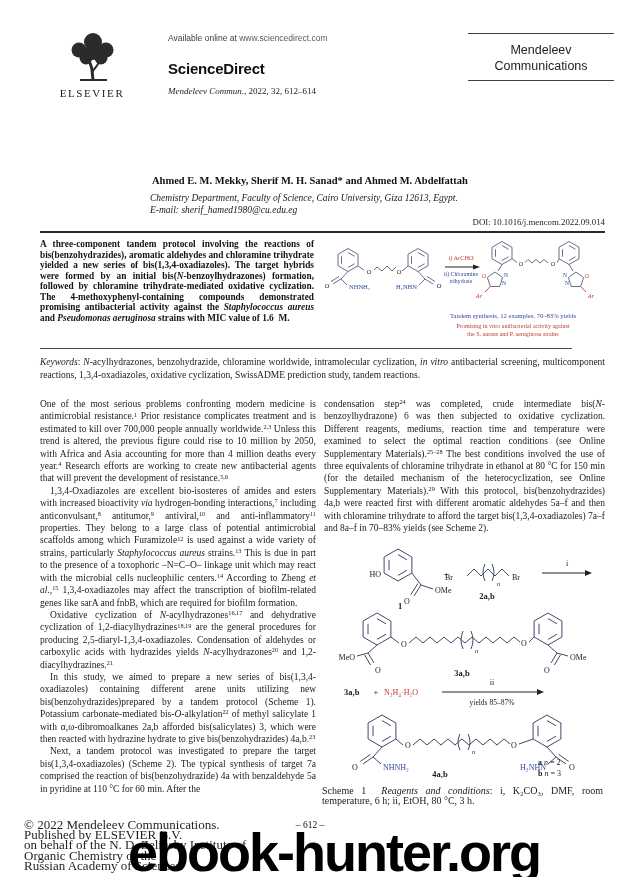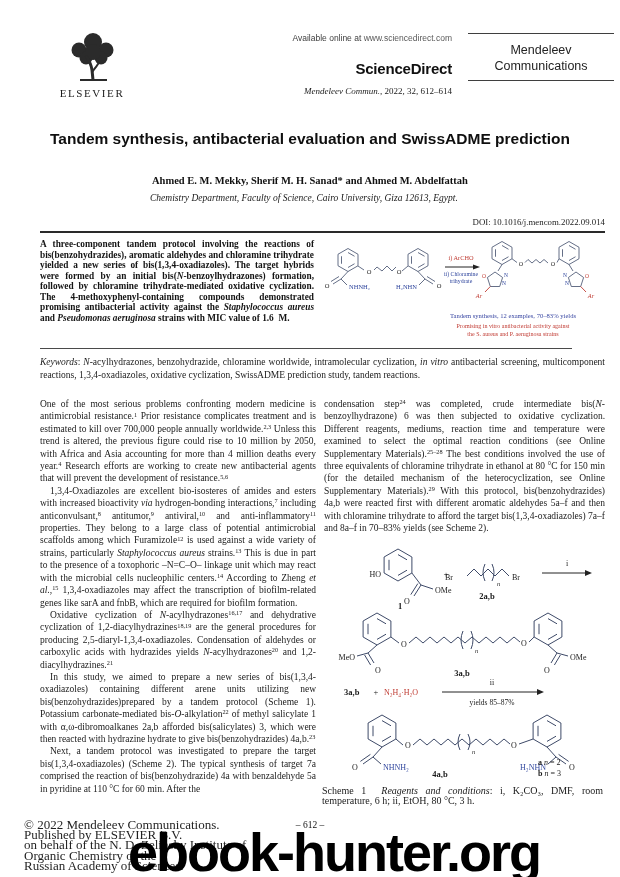--- a/index.html
+++ b/index.html
@@ -6,21 +6,21 @@
   .page{position:relative;width:620px;height:877px;margin:0 auto;background:#ffffff;
         font-family:"Liberation Serif",serif;color:#1a1a1a;overflow:hidden;}
   .abs{position:absolute;}
   
   .rt-i{font-style:italic}
   .rt-b{font-weight:400}
   .page sup{font-size:66%;line-height:0;vertical-align:baseline;position:relative;top:-0.45em;}
   
   .elsevier-wrap{left:46px;top:30px;width:92px;text-align:center;}
   .elsevier-text{font-family:"Liberation Serif",serif;font-size:11px;letter-spacing:1.6px;color:#1c1c1c;margin-top:1px;}
-  .center-head{left:168px;top:33px;width:284px;text-align:right;font-family:"Liberation Sans",sans-serif;}
+  .center-head{left:168px;top:33px;width:284px;text-align:left;font-family:"Liberation Sans",sans-serif;}
   .avail{font-size:8.5px;color:#3d3d3d;}
   .avail .url{color:#5a5a5a;}
   .sd-logo{font-size:15px;font-weight:700;color:#101010;letter-spacing:-0.2px;margin-top:17px;}
   .citation{font-size:9px;color:#222;margin-top:9px;font-family:"Liberation Serif",serif;}
   .citation .rt-i{font-style:italic}
   .journal-box{left:468px;top:33px;width:146px;border-top:1.5px solid #3f3f3f;border-bottom:1.5px solid #3f3f3f;
                padding:8px 0 6px 0;text-align:center;font-family:"Liberation Sans",sans-serif;
                font-size:12.5px;line-height:16px;color:#232323;}
   
   .title{left:30px;top:128px;width:560px;text-align:center;font-family:"Liberation Sans",sans-serif;
@@ -91,25 +91,25 @@
     <div class="sd-logo">ScienceDirect</div>
     <div class="citation"><span class="rt-i">Mendeleev Commun.</span><span>, 2022, </span><span class="rt-b">32</span><span>, 612–614</span></div>
   </div>
 
   <div class="abs journal-box">
     <div>Mendeleev</div>
     <div>Communications</div>
   </div>
 
   <div class="abs title">
-    <div>Tandem synthesis, antibacterial evaluation and SwissADME prediction</div>
   </div>
   <div class="abs authors">Ahmed E. M. Mekky, Sherif M. H. Sanad* and Ahmed M. Abdelfattah</div>
   <div class="abs affil">
     <div>Chemistry Department, Faculty of Science, Cairo University, Giza 12613, Egypt.</div>
+    <div>E-mail: sherif_hamed1980@cu.edu.eg</div>
   </div>
   <div class="abs doi">DOI: 10.1016/j.mencom.2022.09.014</div>
 
   <div class="abs rule1"></div>
 
   <div class="abs abstract"><span>A three-component tandem protocol involving the reactions of bis(benzohydrazides), aromatic aldehydes and chloramine trihydrate yielded a new series of bis(1,3,4-oxadiazoles). The target hybrids were formed by an initial bis(</span><span class="rt-i">N</span><span>-benzoylhydrazones) formation, followed by chloramine trihydrate-mediated oxidative cyclization. The 4-methoxyphenyl-containing compounds demonstrated promising antibacterial activity against the </span><span class="rt-i">Staphylococcus aureus</span><span> and </span><span class="rt-i">Pseudomonas aeruginosa</span><span> strains with MIC value of 1.6 &nbsp;M.</span></div>
 
   <svg class="abs" style="left:318px;top:240px;" width="287" height="106" viewBox="0 0 287 106">
     <defs>
       <g id="gbz">

